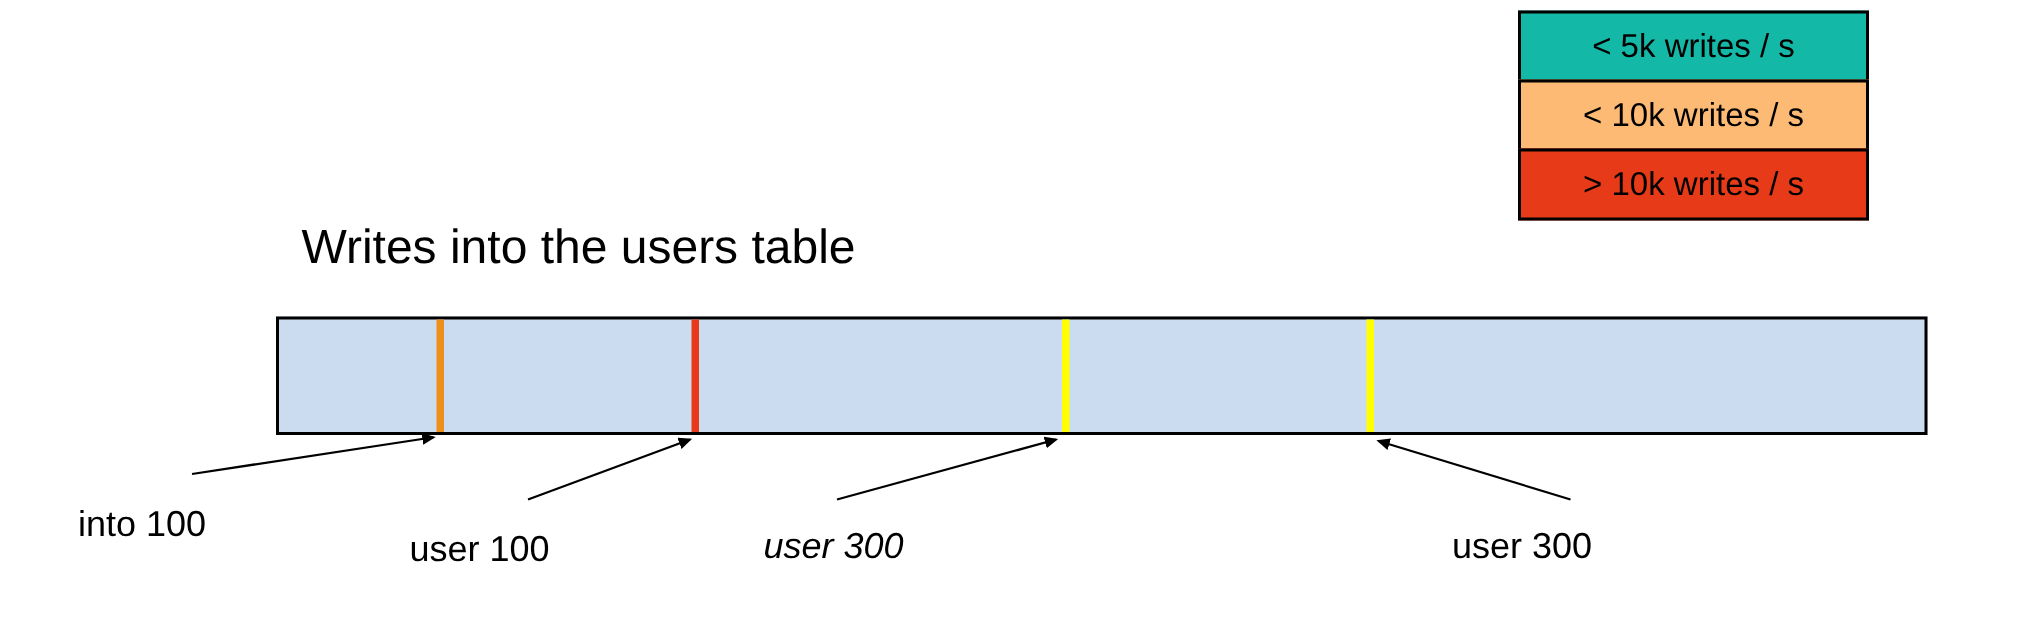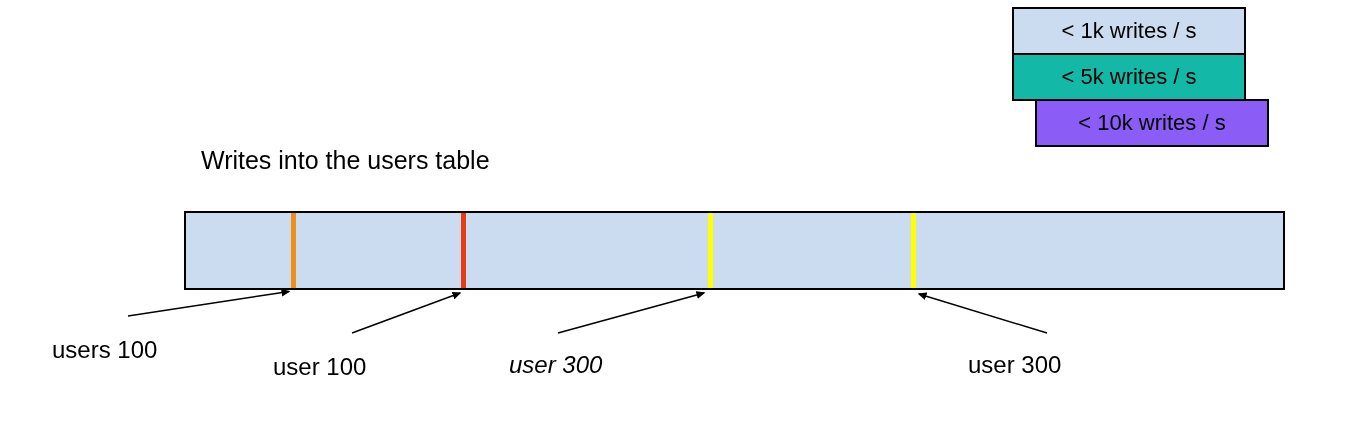--- a/index.html
+++ b/index.html
@@ -12,21 +12,21 @@
     position: relative;
     width: 1350px;
     height: 422px;
     background: #ffffff;
     overflow: hidden;
   }
   .diagram-title {
     position: absolute;
     left: 201px;
     top: 146px;
-    font-size: 25px;
+    font-size: 32px;
     color: #000000;
     white-space: nowrap;
   }
   .legend {
     position: absolute;
     left: 1012px;
     top: 7px;
     width: 234px;
   }
   .legend-row {
@@ -83,28 +83,28 @@
   }
 </style>
 </head>
 <body>
 
 <div class="canvas">
 
   <div class="diagram-title">Writes into the users table</div>
 
   <div class="legend">
-    <div class="legend-row" style="background: rgb(204, 220, 240);">
-      <span>&lt; 1k writes / s</span>
-    </div>
     <div class="legend-row" style="background: #14b8a6;">
       <span>&lt; 5k writes / s</span>
     </div>
-    <div class="legend-row" style="background: #8b5cf6; margin-left: 23px;">
+    <div class="legend-row" style="background: #fdba74;">
       <span>&lt; 10k writes / s</span>
+    </div>
+    <div class="legend-row" style="background: rgb(231, 58, 24);">
+      <span>&gt; 10k writes / s</span>
     </div>
   </div>
 
   <div class="users-bar">
     <div class="tick tick-1" style="background: rgb(238, 143, 27);"></div>
     <div class="tick tick-2" style="background: rgb(231, 58, 24);"></div>
     <div class="tick tick-3" style="background: rgb(255, 255, 0);"></div>
     <div class="tick tick-4" style="background: rgb(255, 255, 0);"></div>
   </div>
 
@@ -113,18 +113,18 @@
       <marker id="arrowhead" markerWidth="9" markerHeight="8" refX="7.5" refY="4" orient="auto" markerUnits="userSpaceOnUse">
         <path d="M0,0 L9,4 L0,8 z" fill="#000000"></path>
       </marker>
     </defs>
     <line x1="128" y1="316" x2="289" y2="291.5" stroke="#000000" stroke-width="1.5" marker-end="url(#arrowhead)"></line>
     <line x1="352" y1="333" x2="460" y2="293" stroke="#000000" stroke-width="1.5" marker-end="url(#arrowhead)"></line>
     <line x1="558" y1="333" x2="704" y2="293" stroke="#000000" stroke-width="1.5" marker-end="url(#arrowhead)"></line>
     <line x1="1047" y1="333" x2="919" y2="294" stroke="#000000" stroke-width="1.5" marker-end="url(#arrowhead)"></line>
   </svg>
 
-  <div class="user-label label-1">users 100</div>
+  <div class="user-label label-1">into 100</div>
   <div class="user-label label-2">user 100</div>
   <div class="user-label label-3">user 300</div>
   <div class="user-label label-4">user 300</div>
 
 </div>
 
 </body></html>

